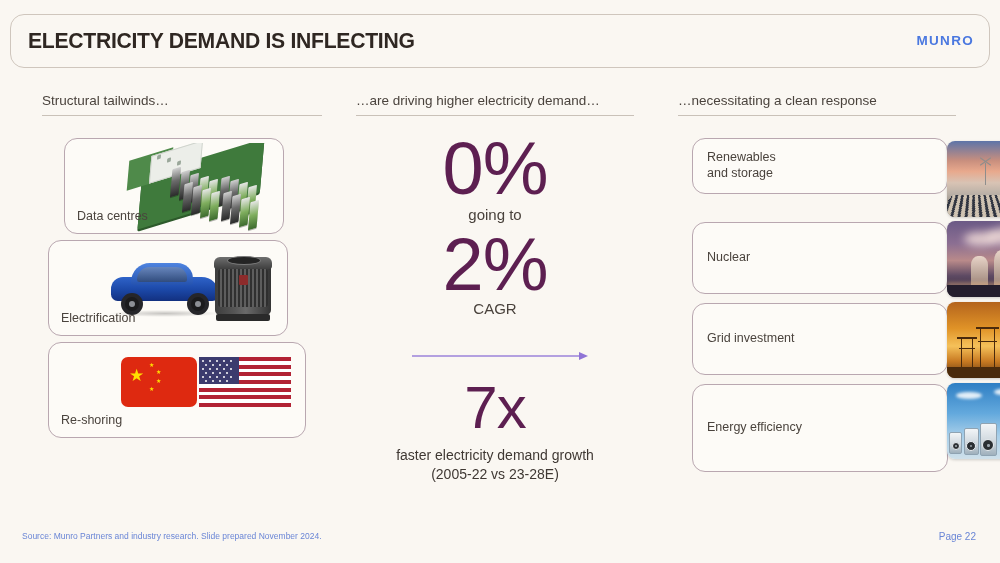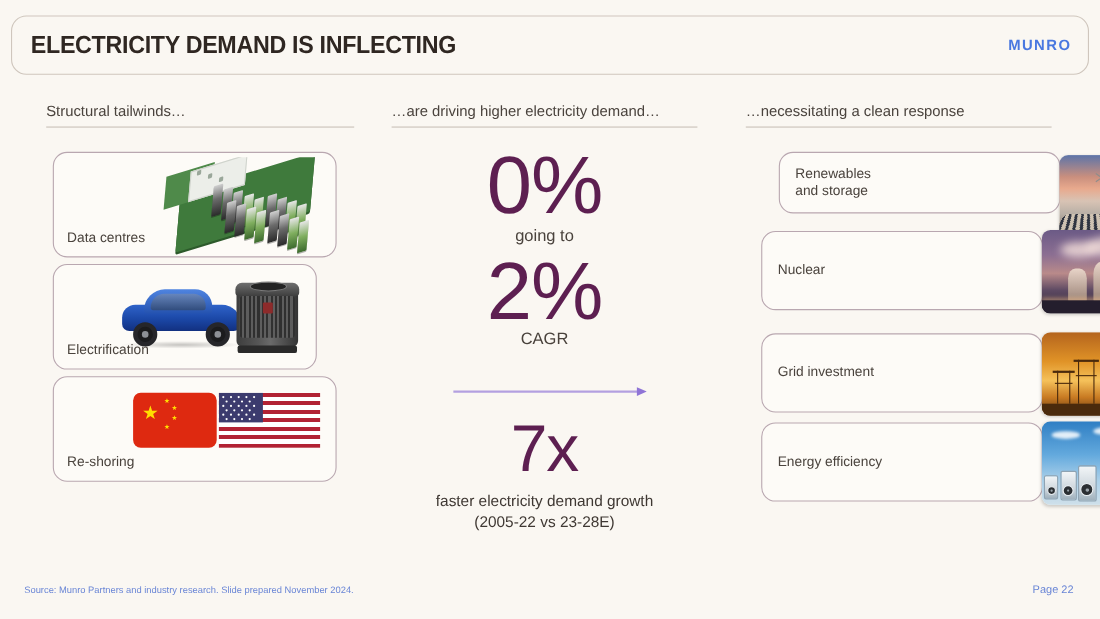--- a/index.html
+++ b/index.html
@@ -46,21 +46,21 @@
   .card{
     position:absolute;box-sizing:border-box;
     border:1px solid #b9a7b0;border-radius:13px;
     background:#fdfbf7;
   }
   .card-label{
     position:absolute;font-size:12.5px;color:#4a433d;line-height:1.25;
   }
 
   
-  #lcard0{left:48px;top:138px;width:258px;height:96px;}
+  #lcard0{left:64px;top:138px;width:220px;height:96px;}
   #lcard1{left:48px;top:240px;width:240px;height:96px;}
   #lcard2{left:48px;top:342px;width:258px;height:96px;}
   .l-label{left:12px;bottom:8px;}
 
   
   .dc-wrap{position:absolute;right:-6px;top:4px;width:168px;height:90px;overflow:hidden;}
   .dc-floor{
     position:absolute;left:16px;top:16px;width:128px;height:50px;
     background:#3f7a3c;
     transform:rotate(-17deg) skewX(-22deg);
@@ -170,24 +170,24 @@
   }
   #sub0{top:206px;}
   #sub1{top:300px;}
   .caption{
     position:absolute;width:340px;left:325px;text-align:center;
     font-size:14px;color:#3f3833;line-height:1.35;top:446px;
   }
   .arrow-row{position:absolute;left:412px;top:350px;width:176px;height:12px;}
 
   
-  #rcard0{left:708px;top:138px;width:256px;height:56px;}
-  #rcard1{left:692px;top:210px;width:256px;height:72px;}
+  #rcard0{left:692px;top:138px;width:256px;height:56px;}
+  #rcard1{left:692px;top:222px;width:256px;height:72px;}
   #rcard2{left:692px;top:303px;width:256px;height:72px;text-align:right;}
-  #rcard3{left:692px;top:384px;width:256px;height:72px;}
+  #rcard3{left:692px;top:384px;width:256px;height:88px;}
   .r-label{left:14px;top:50%;transform:translateY(-50%);font-size:12.5px;}
   .photo{
     position:absolute;right:-118px;top:-2px;width:118px;height:76px;
     border-radius:8px;overflow:hidden;
     box-shadow:0 1px 3px rgba(0,0,0,.18);
   }
   #rcard0 .photo{right:-118px;top:2px;}
   .ph-inner{position:absolute;inset:0;}
 
   

